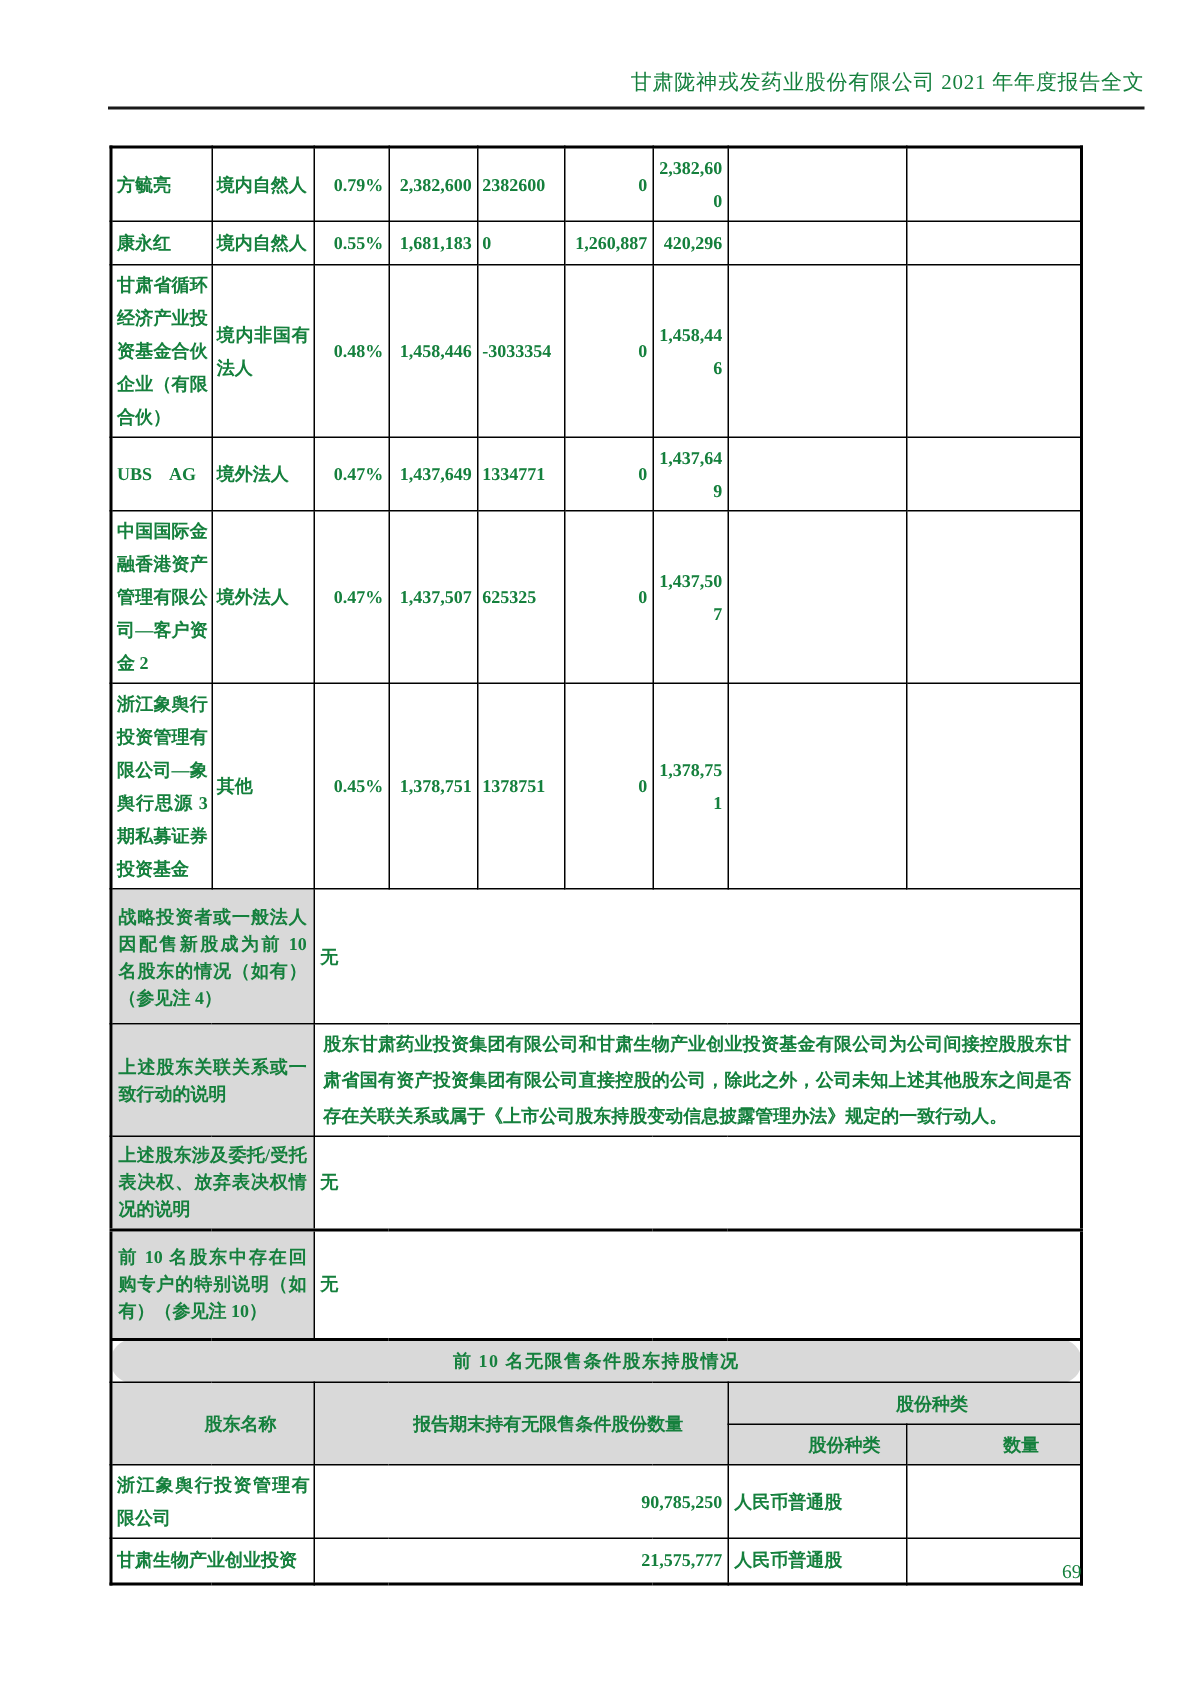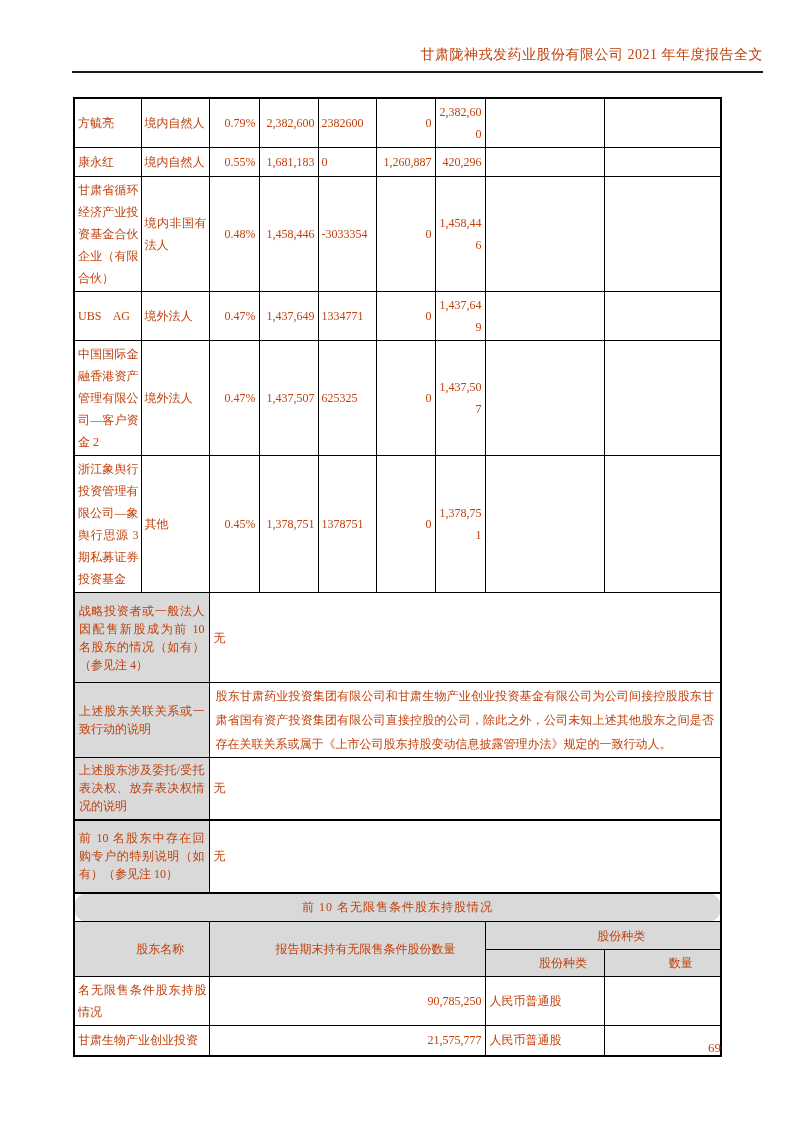--- a/index.html
+++ b/index.html
@@ -1,28 +1,28 @@
 <!DOCTYPE html>
 <html><head>
 <meta charset="utf-8">
 <style>
   html,body { margin:0; padding:0; background:#ffffff; }
   .page {
     position:relative; width:793px; height:1122px; background:#ffffff;
-    font-family:"Liberation Serif","DejaVu Serif",serif; color:#c2410c; overflow:hidden;
+    font-family:"Liberation Serif","DejaVu Serif",serif; color:#15803d; overflow:hidden;
   }
   .doc-header {
     position:absolute; left:72px; right:30px; top:46px;
     text-align:right; font-size:14px; letter-spacing:0.5px;
     padding-bottom:7px; border-bottom:2.5px solid #1a1a1a;
   }
   .main-table {
     position:absolute; left:73px; top:97px;
     border-collapse:collapse; table-layout:fixed;
-    border:2px solid #000; font-size:12px;
+    border:2px solid #000; font-size:12px;font-weight:bold;
   }
   .main-table td {
     border:1px solid #000; padding:2px 3px; line-height:22px;
     vertical-align:middle; overflow:hidden;
   }
   td.name  { text-align:justify; word-break:break-all; white-space:pre-wrap; padding:2px 2px 2px 3px; }
   td.plain { text-align:left; padding-left:4px; }
   td.num   { text-align:right; word-break:break-all; }
   td.chg   { text-align:left; word-break:break-all; }
   td.lbl   { background:#d9d9d9; text-align:justify; word-break:break-all; line-height:18px; padding:3px 4px; }
@@ -155,21 +155,21 @@
         <td class="hd" colspan="2" rowspan="2">股东名称</td>
         <td class="hd" colspan="5" rowspan="2">报告期末持有无限售条件股份数量</td>
         <td class="hd" colspan="2">股份种类</td>
       </tr>
       <tr style="height:27px">
         <td class="hd">股份种类</td>
         <td class="hd">数量</td>
       </tr>
 
       <tr style="height:48px">
-        <td class="name" colspan="2">名无限售条件股东持股情况</td>
+        <td class="name" colspan="2">浙江象舆行投资管理有限公司</td>
         <td class="num" colspan="5">90,785,250</td>
         <td class="plain">人民币普通股</td>
         <td class="num"></td>
       </tr>
 
       <tr style="height:30px">
         <td class="name" colspan="2">甘肃生物产业创业投资</td>
         <td class="num" colspan="5">21,575,777</td>
         <td class="plain">人民币普通股</td>
         <td class="num"></td>

